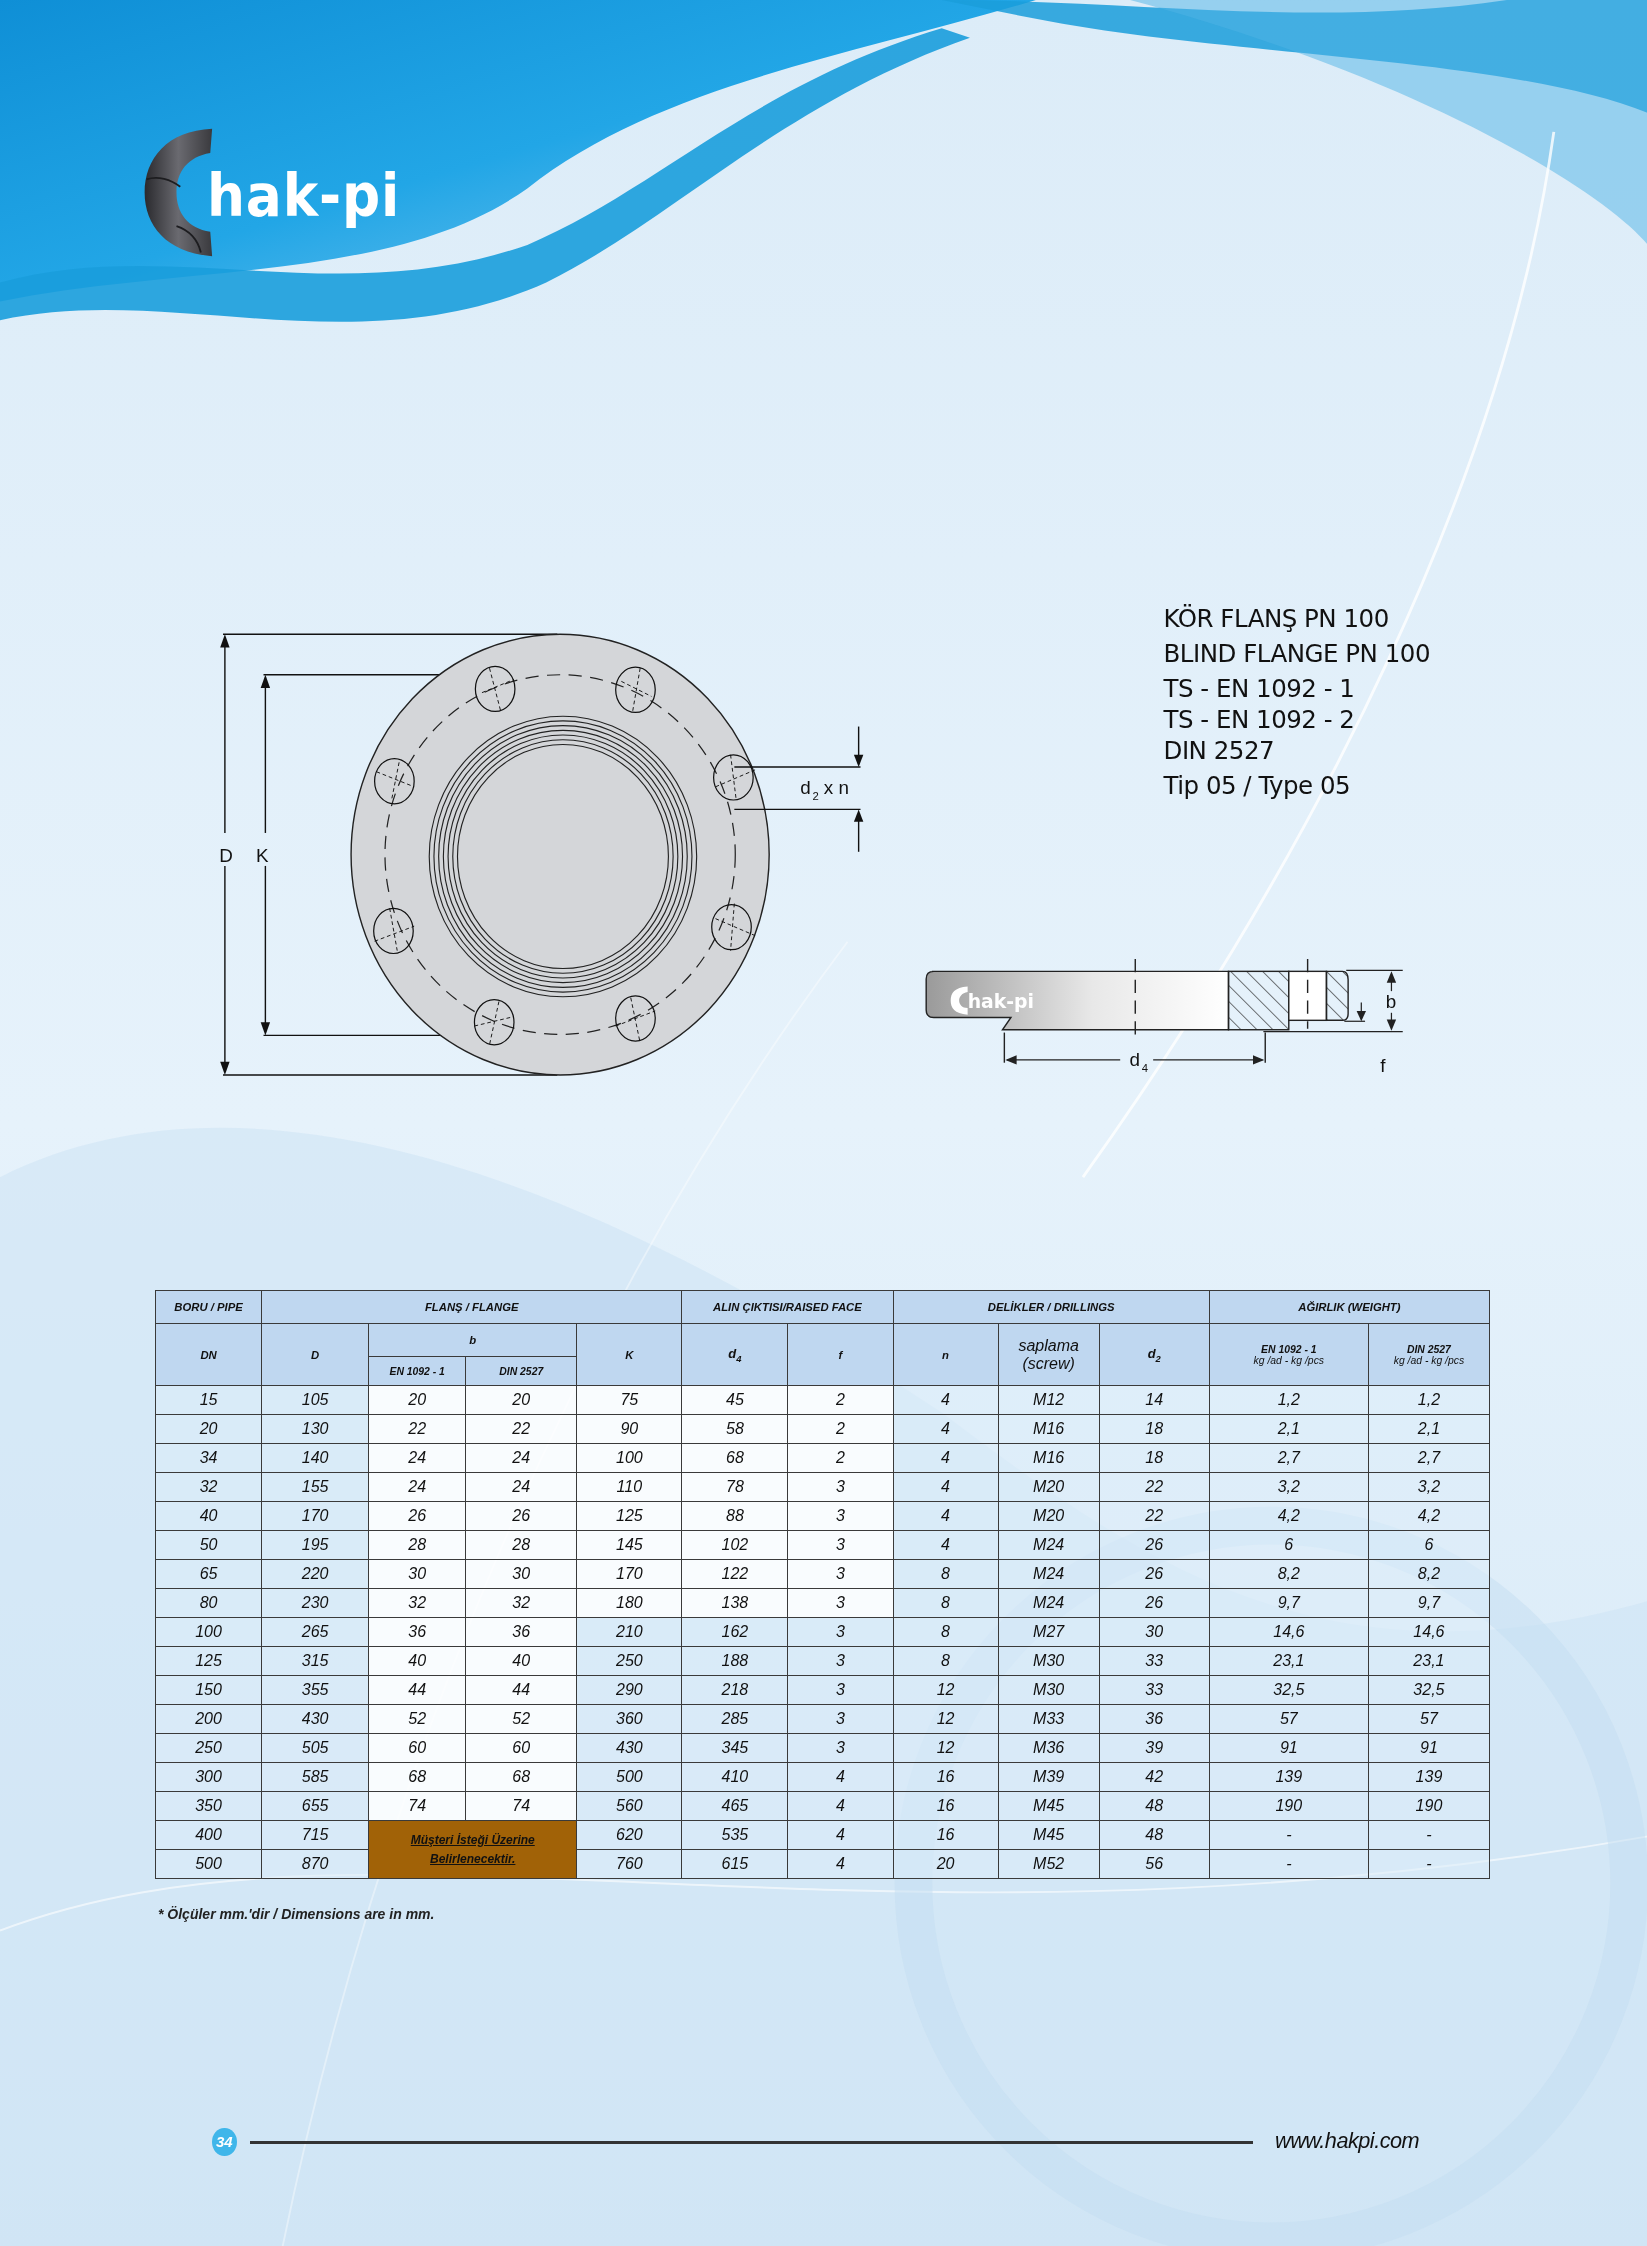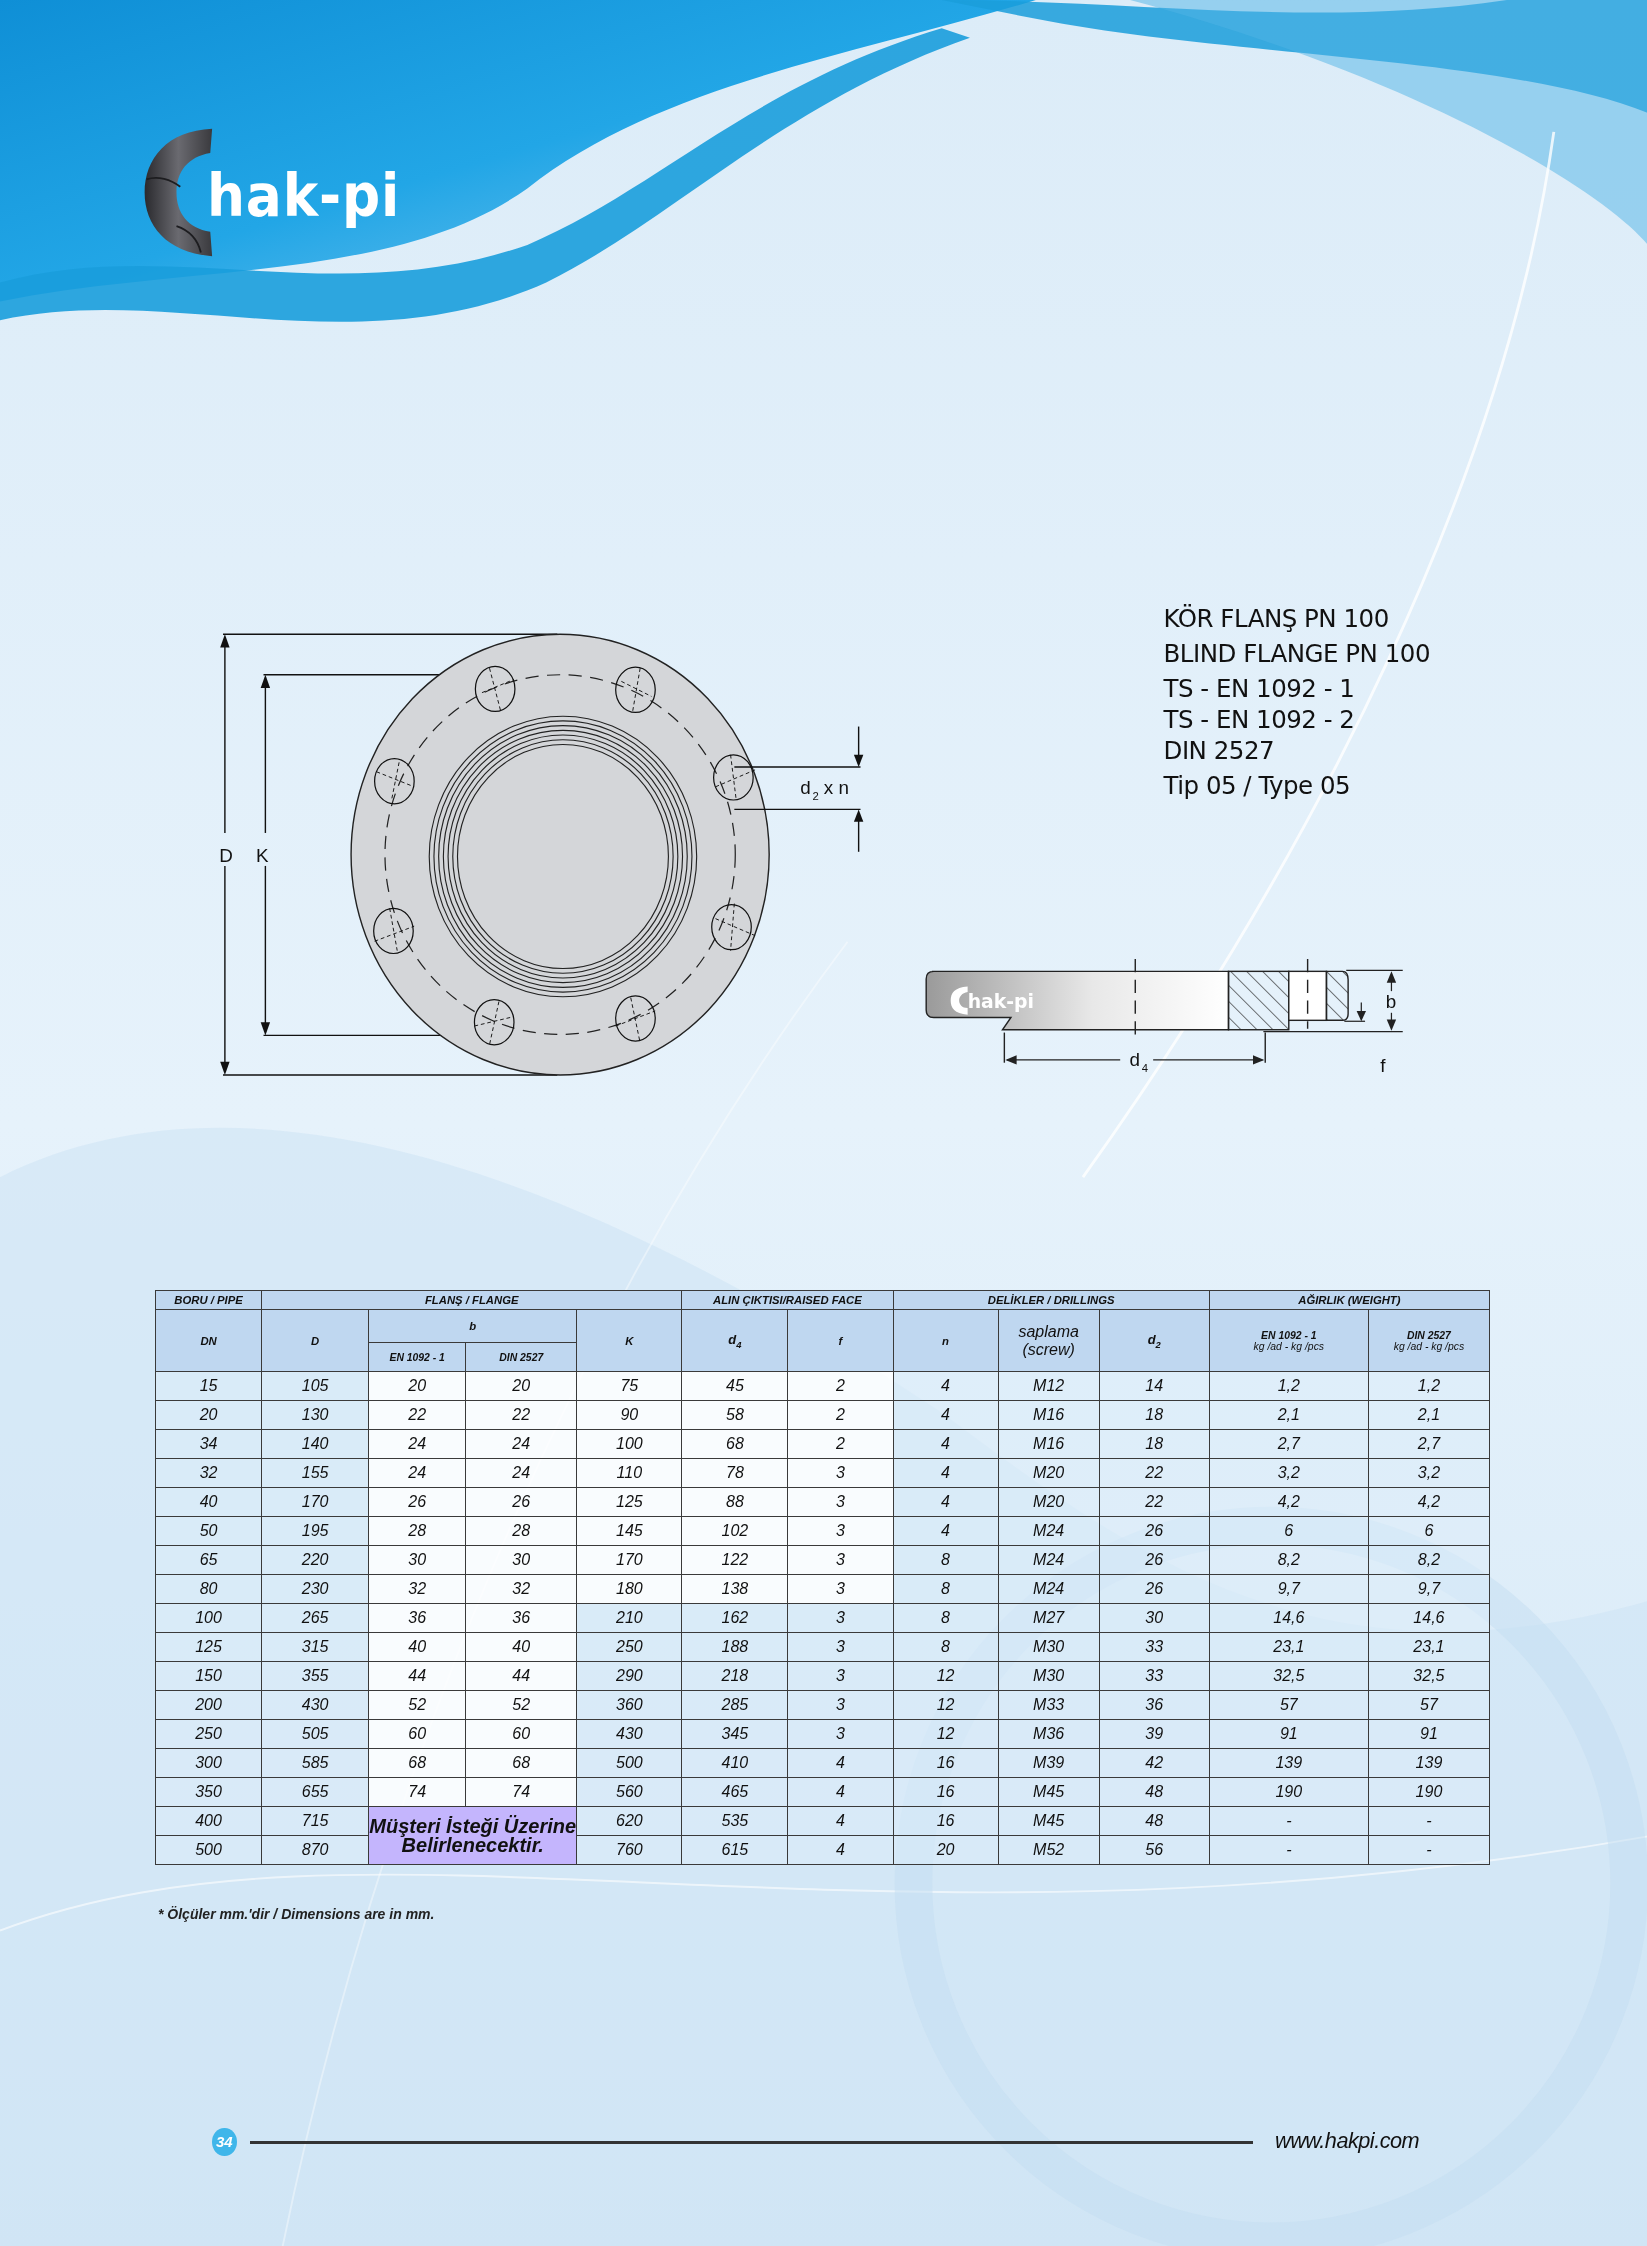--- a/index.html
+++ b/index.html
@@ -14,21 +14,21 @@
   .title-block div{font-family:"DejaVu Sans",sans-serif;font-size:24.5px;line-height:35px;letter-spacing:-0.5px;}
   .drawing{position:absolute;z-index:2;}
   table.spec{position:absolute;left:155px;top:1290px;width:1335px;border-collapse:collapse;z-index:2;
     font-style:italic;}
   table.spec td, table.spec th{border:1.4px solid #3a3a3a;text-align:center;padding:0;}
   table.spec th{background:#bfd7f0;font-size:11.3px;font-weight:bold;color:#111;}
   table.spec th.sm{font-size:16px;font-weight:normal;}
   table.spec th.sub{font-size:10.4px;}
   table.spec td{font-size:16px;color:#111;height:28px;background:rgba(220,236,250,0.55);}
   table.spec td.white{background:rgba(255,255,255,0.85);}
-  table.spec td.note{background:#c4b5fd;font-size:20px;font-weight:bold;line-height:19px;}
+  table.spec td.note{background:#a16207;font-size:12px;font-weight:bold;line-height:19px;text-decoration:underline;}
   .footnote{position:absolute;left:158px;top:1906px;font-size:14px;font-style:italic;font-weight:bold;color:#222;z-index:2;}
   .footer-line{position:absolute;left:250px;top:2141px;width:1003px;height:2.8px;background:#333;z-index:2;}
   .page-num{position:absolute;left:212px;top:2128px;width:24.5px;height:28px;border-radius:50%;background:#3fb6ea;
     color:#fff;font-size:15px;font-weight:bold;text-align:center;line-height:28px;z-index:2;font-style:italic;}
   .site{position:absolute;left:1267px;top:2128px;font-size:21.7px;font-style:italic;color:#111;z-index:2;letter-spacing:-0.5px;margin-left:8px;}
   .sub4{font-size:9.4px;vertical-align:-3.8px;}
 </style>
 </head>
 <body>
 
@@ -203,21 +203,21 @@
     <col style="width:105px">
       <col style="width:106px">
       <col style="width:105px">
       <col style="width:105px">
     <col style="width:101px">
       <col style="width:110px">
       <col style="width:159px">
       <col style="width:121px">
   </colgroup>
   <thead>
-    <tr style="height:19px">
+    <tr style="height:33px">
       <th>BORU / PIPE</th>
       <th colspan="4">FLANŞ / FLANGE</th>
       <th colspan="2">ALIN ÇIKTISI/RAISED FACE</th>
       <th colspan="3">DELİKLER / DRILLINGS</th>
       <th colspan="2">AĞIRLIK  (WEIGHT)</th>
     </tr>
     <tr style="height:33px">
       <th rowspan="2">DN</th>
       <th rowspan="2">D</th>
       <th colspan="2">b</th>

